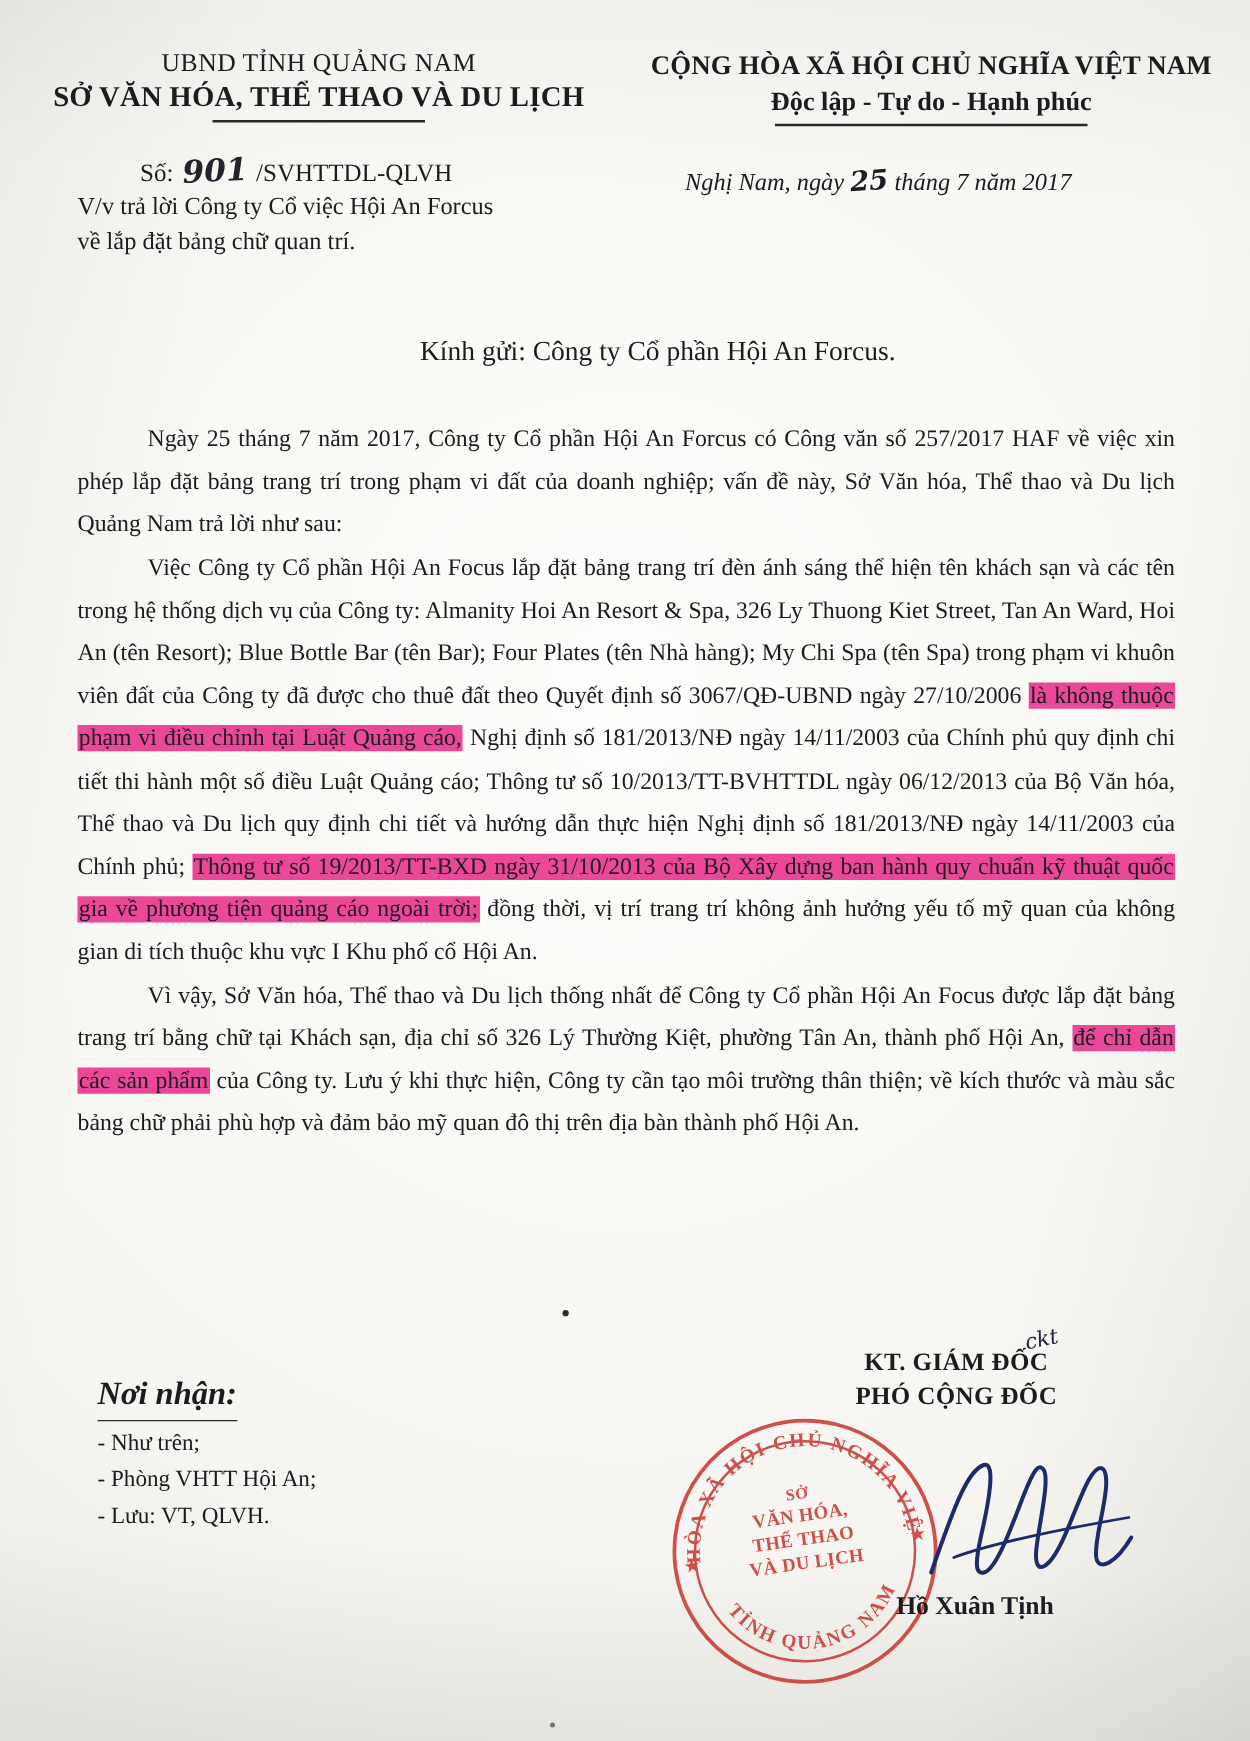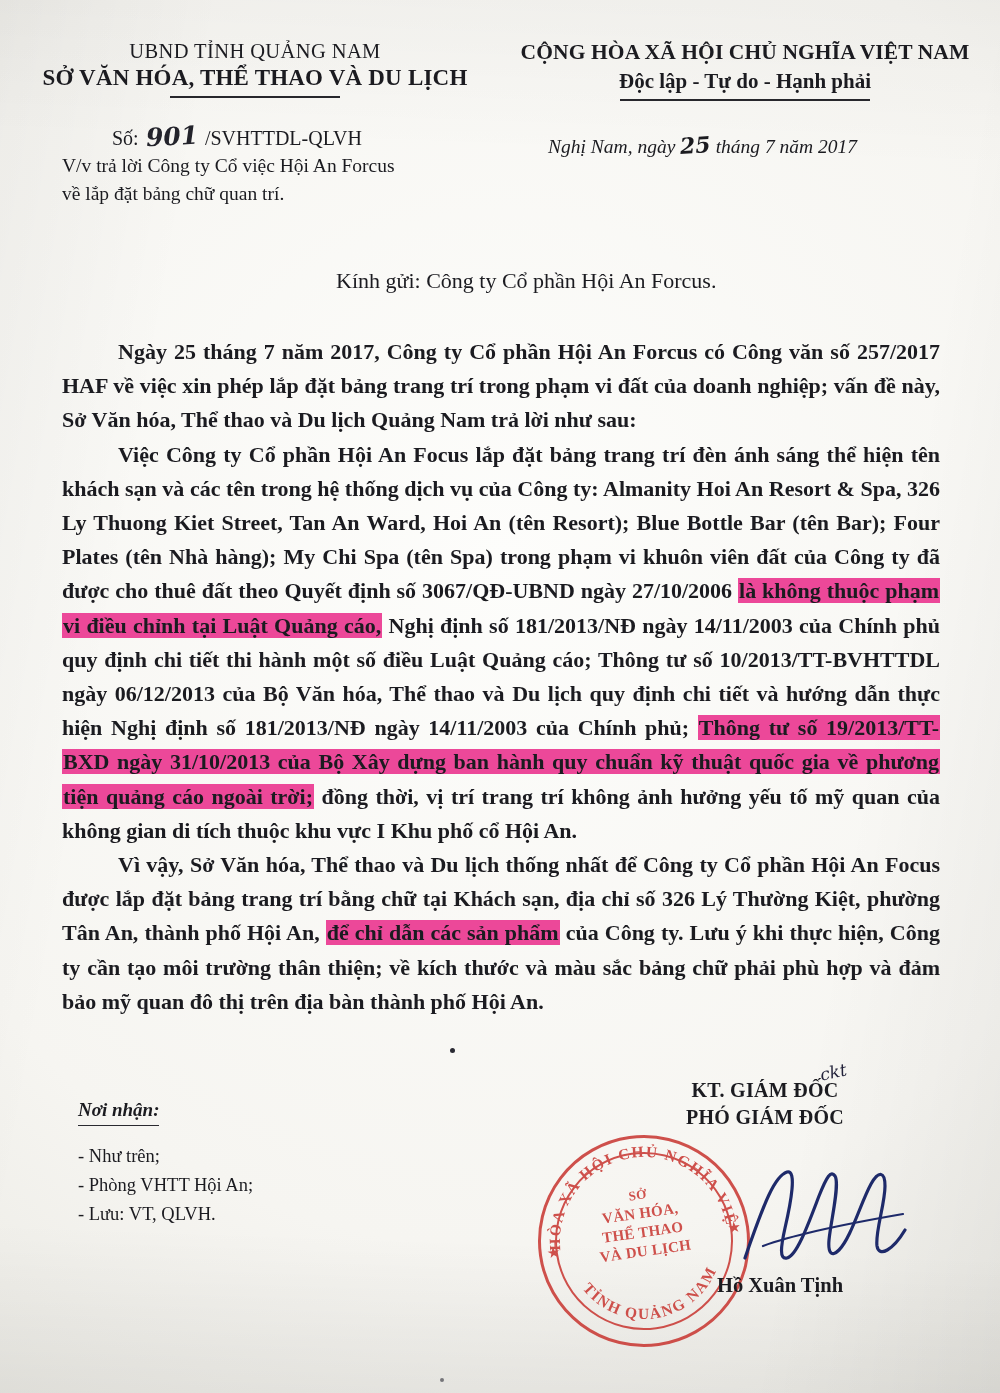--- a/index.html
+++ b/index.html
@@ -146,24 +146,23 @@
     top: 268px;
     left: 336px;
     font-size: 22px;
     white-space: nowrap;
   }
   .body {
     position: absolute;
     top: 335px;
     left: 62px;
     width: 878px;
-    font-size: 22px;
+    font-size: 19px;
     line-height: 34.2px;
     text-align: justify;
-    font-weight: bold;
   }
   .body p {
     margin: 0;
     text-indent: 56px;
   }
   mark {
     background: #ec4899;
     color: inherit;
     padding: 0 1px;
     box-decoration-break: clone;
@@ -203,25 +202,25 @@
   .recipients {
     position: absolute;
     top: 1095px;
     left: 78px;
     font-size: 18.5px;
     line-height: 1.55;
   }
   .recipients .rtitle {
     font-weight: bold;
     font-style: italic;
-    font-size: 19px;
+    font-size: 26px;
     border-bottom: 1px solid #2a2a30;
     display: inline-block;
     padding-bottom: 1px;
-    margin-bottom: 16px;
+    margin-bottom: 4px;
   }
   .recipients ul {
     margin: 0;
     padding: 0;
     list-style: none;
   }
   .recipients li { white-space: nowrap; }
 
   
   .stamp {
@@ -314,21 +313,21 @@
 
 <div class="page">
 
   <div class="header">
     <div class="hdr-left">
       <div class="org-line1">UBND TỈNH QUẢNG NAM</div>
       <div class="org-line2">SỞ VĂN HÓA, THỂ THAO VÀ DU LỊCH</div>
     </div>
     <div class="hdr-right">
       <div class="nation-line1">CỘNG HÒA XÃ HỘI CHỦ NGHĨA VIỆT NAM</div>
-      <div class="nation-line2">Độc lập - Tự do - Hạnh phải</div>
+      <div class="nation-line2">Độc lập - Tự do - Hạnh phúc</div>
     </div>
   </div>
 
   <div class="numline">
     <span>Số:</span>
     <span class="num-handwritten">901</span>
     <span>/SVHTTDL-QLVH</span>
   </div>
 
   <div class="subject">
@@ -354,21 +353,21 @@
     </p>
     <p>
       <span>Vì vậy, Sở Văn hóa, Thể thao và Du lịch thống nhất để Công ty Cổ phần Hội An Focus được lắp đặt bảng trang trí bằng chữ tại Khách sạn, địa chỉ số 326 Lý Thường Kiệt, phường Tân An, thành phố Hội An, </span><mark>để chỉ dẫn các sản phẩm</mark><span> của Công ty. Lưu ý khi thực hiện, Công ty cần tạo môi trường thân thiện; về kích thước và màu sắc bảng chữ phải phù hợp và đảm bảo mỹ quan đô thị trên địa bàn thành phố Hội An.</span>
     </p>
   </div>
 
   <div class="dot-mark" style="top:1048px;left:450px;"></div>
 
   <div class="sign-block">
     <div class="sign-title1">KT. GIÁM ĐỐC</div>
-    <div class="sign-title2">PHÓ GIÁM ĐỐC</div>
+    <div class="sign-title2">PHÓ CỘNG ĐỐC</div>
   </div>
   <div class="kt-mark">ckt</div>
 
   <div class="stamp">
     <div class="stamp-ring"></div>
     <div class="stamp-ring inner"></div>
     <svg class="stamp-arc" viewBox="0 0 212 212">
       <defs>
         <path id="arcTop" d="M 22 106 A 84 84 0 0 1 190 106"></path>
         <path id="arcBottom" d="M 28 106 A 78 78 0 0 0 184 106"></path>

